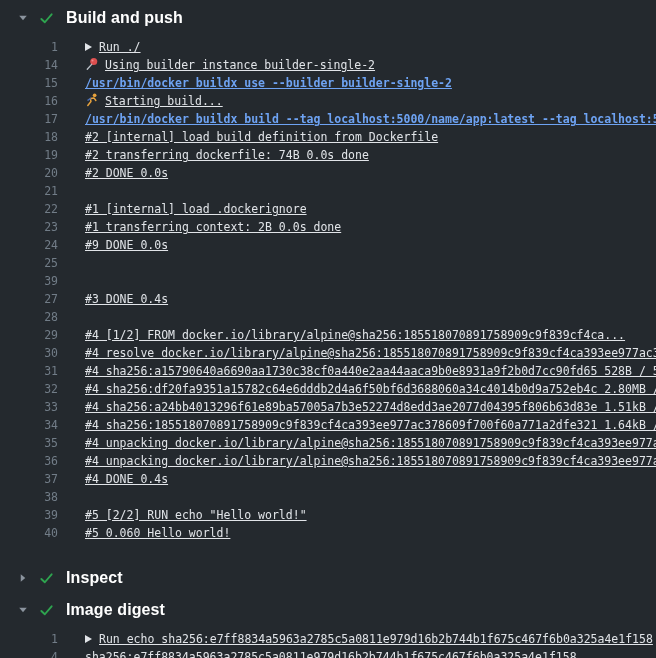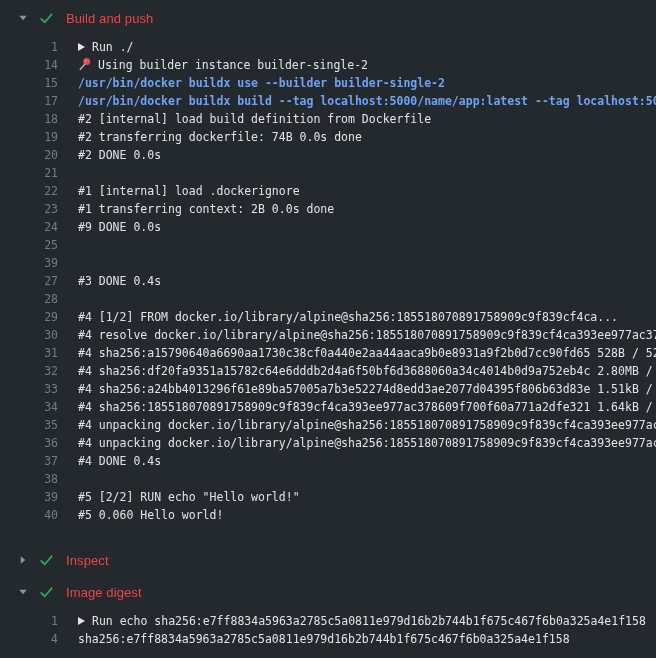--- a/index.html
+++ b/index.html
@@ -23,23 +23,23 @@
     display: inline-flex; align-items: center;
     flex: none;
   }
   .check {
     width: 15px; height: 15px;
     margin-right: 12px;
     display: inline-flex; align-items: center;
     flex: none;
   }
   .group-title {
-    color: #ef4444;
-    font-size: 13px;
-    font-weight: 400;
+    color: #ffffff;
+    font-size: 16px;
+    font-weight: 700;
     letter-spacing: 0.1px;
   }
   .lines { margin: 8px 0 10px 0; }
   .group.collapsed { margin-bottom: 8px; margin-top: 24px; }
   .log-row {
     height: 18px;
     display: flex;
     align-items: center;
     font-family: "DejaVu Sans Mono", "Liberation Mono", monospace;
     font-size: 11.5px;
@@ -47,23 +47,24 @@
     white-space: pre;
   }
   .ln {
     width: 58px;
     text-align: right;
     color: #727d88;
     flex: none;
     cursor: pointer;
   }
   .lt {
-    margin-left: 20px;
+    margin-left: 27px;
     color: #e1e4e8;
     flex: none;
+    text-decoration: underline;
   }
   .lt.command { color: #6ea3f3; font-weight: 700; }
   .run-caret {
     display: inline-block;
     width: 0; height: 0;
     border-left: 7px solid #e1e4e8;
     border-top: 4.5px solid transparent;
     border-bottom: 4.5px solid transparent;
     margin-right: 7px;
     vertical-align: 0px;
@@ -94,20 +95,25 @@
         <span class="group-title">Build and push</span>
       </div>
       <div class="lines">
         <div class="log-row"><span class="ln">1</span><span class="lt"><span class="run-caret"></span><span>Run ./</span></span></div>
         <div class="log-row"><span class="ln">14</span><span class="lt"><span class="inline-ico"><svg width="100%" height="100%" viewBox="0 0 16 16">
                 <circle cx="10" cy="5.2" r="4" fill="#dd4f4f"></circle>
                 <circle cx="8.6" cy="4" r="1.2" fill="#f08a8a"></circle>
                 <line x1="7.6" y1="8.4" x2="2.6" y2="14" stroke="#b8bec5" stroke-width="1.6" stroke-linecap="round"></line>
               </svg></span><span>Using builder instance builder-single-2</span></span></div>
         <div class="log-row"><span class="ln">15</span><span class="lt command"><span>/usr/bin/docker buildx use --builder builder-single-2</span></span></div>
+        <div class="log-row"><span class="ln">16</span><span class="lt"><span class="inline-ico"><svg width="100%" height="100%" viewBox="0 0 16 16">
+                <circle cx="11" cy="2.6" r="2.1" fill="#e8a33d"></circle>
+                <path d="M3.2 14.2 L6.8 9.8 L6.2 6.4 L10.2 5.6 L12.4 8.6" fill="none" stroke="#e8a33d" stroke-width="1.7" stroke-linecap="round" stroke-linejoin="round"></path>
+                <path d="M6.2 6.4 L3.4 8.2" fill="none" stroke="#4a6fb5" stroke-width="1.6" stroke-linecap="round"></path>
+              </svg></span><span>Starting build...</span></span></div>
         <div class="log-row"><span class="ln">17</span><span class="lt command"><span>/usr/bin/docker buildx build --tag localhost:5000/name/app:latest --tag localhost:5000</span></span></div>
         <div class="log-row"><span class="ln">18</span><span class="lt"><span>#2 [internal] load build definition from Dockerfile</span></span></div>
         <div class="log-row"><span class="ln">19</span><span class="lt"><span>#2 transferring dockerfile: 74B 0.0s done</span></span></div>
         <div class="log-row"><span class="ln">20</span><span class="lt"><span>#2 DONE 0.0s</span></span></div>
         <div class="log-row"><span class="ln">21</span><span class="lt"><span></span></span></div>
         <div class="log-row"><span class="ln">22</span><span class="lt"><span>#1 [internal] load .dockerignore</span></span></div>
         <div class="log-row"><span class="ln">23</span><span class="lt"><span>#1 transferring context: 2B 0.0s done</span></span></div>
         <div class="log-row"><span class="ln">24</span><span class="lt"><span>#9 DONE 0.0s</span></span></div>
         <div class="log-row"><span class="ln">25</span><span class="lt"><span></span></span></div>
         <div class="log-row"><span class="ln">39</span></div>

